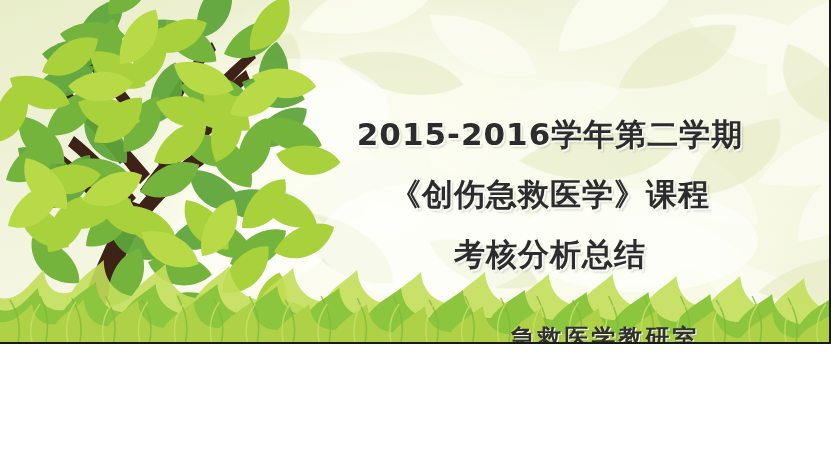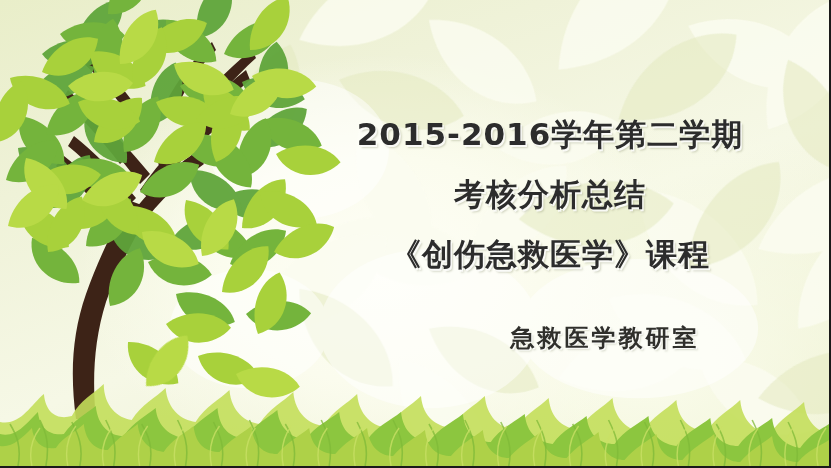--- a/index.html
+++ b/index.html
@@ -3,21 +3,21 @@
 <meta charset="utf-8">
 <style>
   html, body {
     margin: 0;
     padding: 0;
     background: #ffffff;
   }
   #slide {
     position: relative;
     width: 831px;
-    height: 468px;
+    height: 344px;
     overflow: hidden;
     font-family: "Liberation Sans", sans-serif;
     border-bottom: 2px solid #1a1a1a;
     border-right: 2px solid #1a1a1a;
     box-sizing: border-box;
     background: #eab308;
   }
 
   
   .bg-base {
@@ -365,19 +365,19 @@
         <path d="M716,90 C712,70 718,58 724,50"></path>
         <path d="M752,90 C748,72 754,60 760,52"></path>
         <path d="M788,90 C784,70 790,58 796,50"></path>
         <path d="M820,90 C816,72 822,60 828,52"></path>
       </g>
     </svg>
   </div>
 
   <div class="titles">
     <div class="title-line">2015-2016学年第二学期</div>
+    <div class="title-line">《创伤急救医学》课程</div>
     <div class="title-line">考核分析总结</div>
-    <div class="title-line">《创伤急救医学》课程</div>
   </div>
 
   <div class="byline">急救医学教研室</div>
 
 </div>
 
 </body></html>

